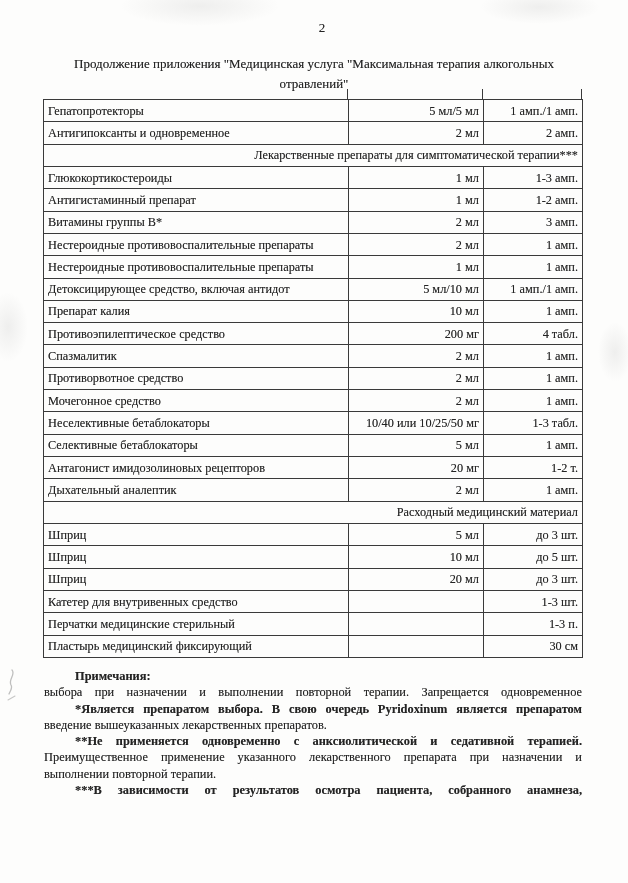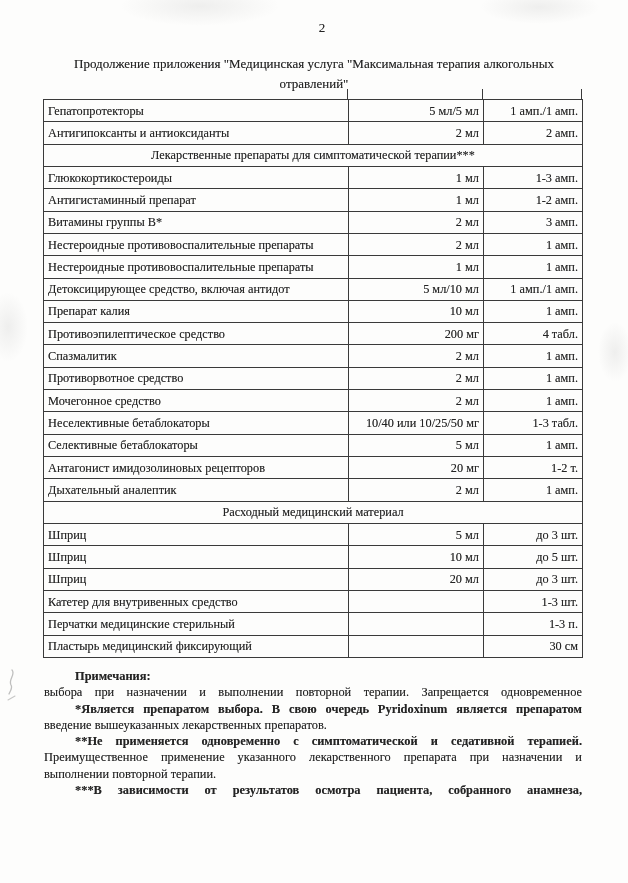--- a/index.html
+++ b/index.html
@@ -32,21 +32,21 @@
   .doc-table td{
     border:1px solid var(--line,#3a3a3a);
     padding:0 4px;
     line-height:14px;
     vertical-align:middle;
     white-space:nowrap;
     overflow:hidden;
   }
   .doc-table td.name{text-align:left;}
   .doc-table td.dose,.doc-table td.qty{text-align:right;}
-  .doc-table td.section{text-align:center;}
+  .doc-table td.section{text-align:right;}
   col.c-name{width:305px;}
   col.c-dose{width:135px;}
   col.c-qty{width:99px;}
   .stub{
     position:absolute;top:89px;height:11px;width:1px;
     background:var(--line,#3a3a3a);
   }
   
   .notes{
     position:absolute;left:44px;top:668px;width:538px;
@@ -91,21 +91,21 @@
         <col class="c-dose">
         <col class="c-qty">
     </colgroup>
     <tbody>
         <tr>
           <td class="name">Гепатопротекторы</td>
           <td class="dose">5 мл/5 мл</td>
           <td class="qty">1 амп./1 амп.</td>
         </tr>
         <tr>
-          <td class="name">Антигипоксанты и антиоксиданты</td>
+          <td class="name">Антигипоксанты и одновременное</td>
           <td class="dose">2 мл</td>
           <td class="qty">2 амп.</td>
         </tr>
         <tr>
           <td colspan="3" class="section">Лекарственные препараты для симптоматической терапии***</td>
         </tr>
         <tr>
           <td class="name">Глюкокортикостероиды</td>
           <td class="dose">1 мл</td>
           <td class="qty">1-3 амп.</td>
@@ -218,21 +218,21 @@
 
   <div class="notes">
     <div class="nline ind">Примечания:</div>
     <div>
         <div>
           <div class="nline jst">выбора при назначении и выполнении повторной терапии. Запрещается одновременное</div>
           <div class="nline jst ind">*Является препаратом выбора. В свою очередь Pyridoxinum является препаратом</div>
           <div class="nline">введение вышеуказанных лекарственных препаратов.</div>
         </div>
         <div>
-          <div class="nline jst ind">**Не применяется одновременно с симптоматической и седативной терапией.</div>
+          <div class="nline jst ind">**Не применяется одновременно с анксиолитической и седативной терапией.</div>
           <div class="nline jst">Преимущественное применение указанного лекарственного препарата при назначении и</div>
           <div class="nline">выполнении повторной терапии.</div>
         </div>
         <div>
           <div class="nline jst ind">***В зависимости от результатов осмотра пациента, собранного анамнеза,</div>
         </div>
       </div>
   </div>
 
   <svg class="pen-mark" width="24" height="48" viewBox="0 0 24 48">

